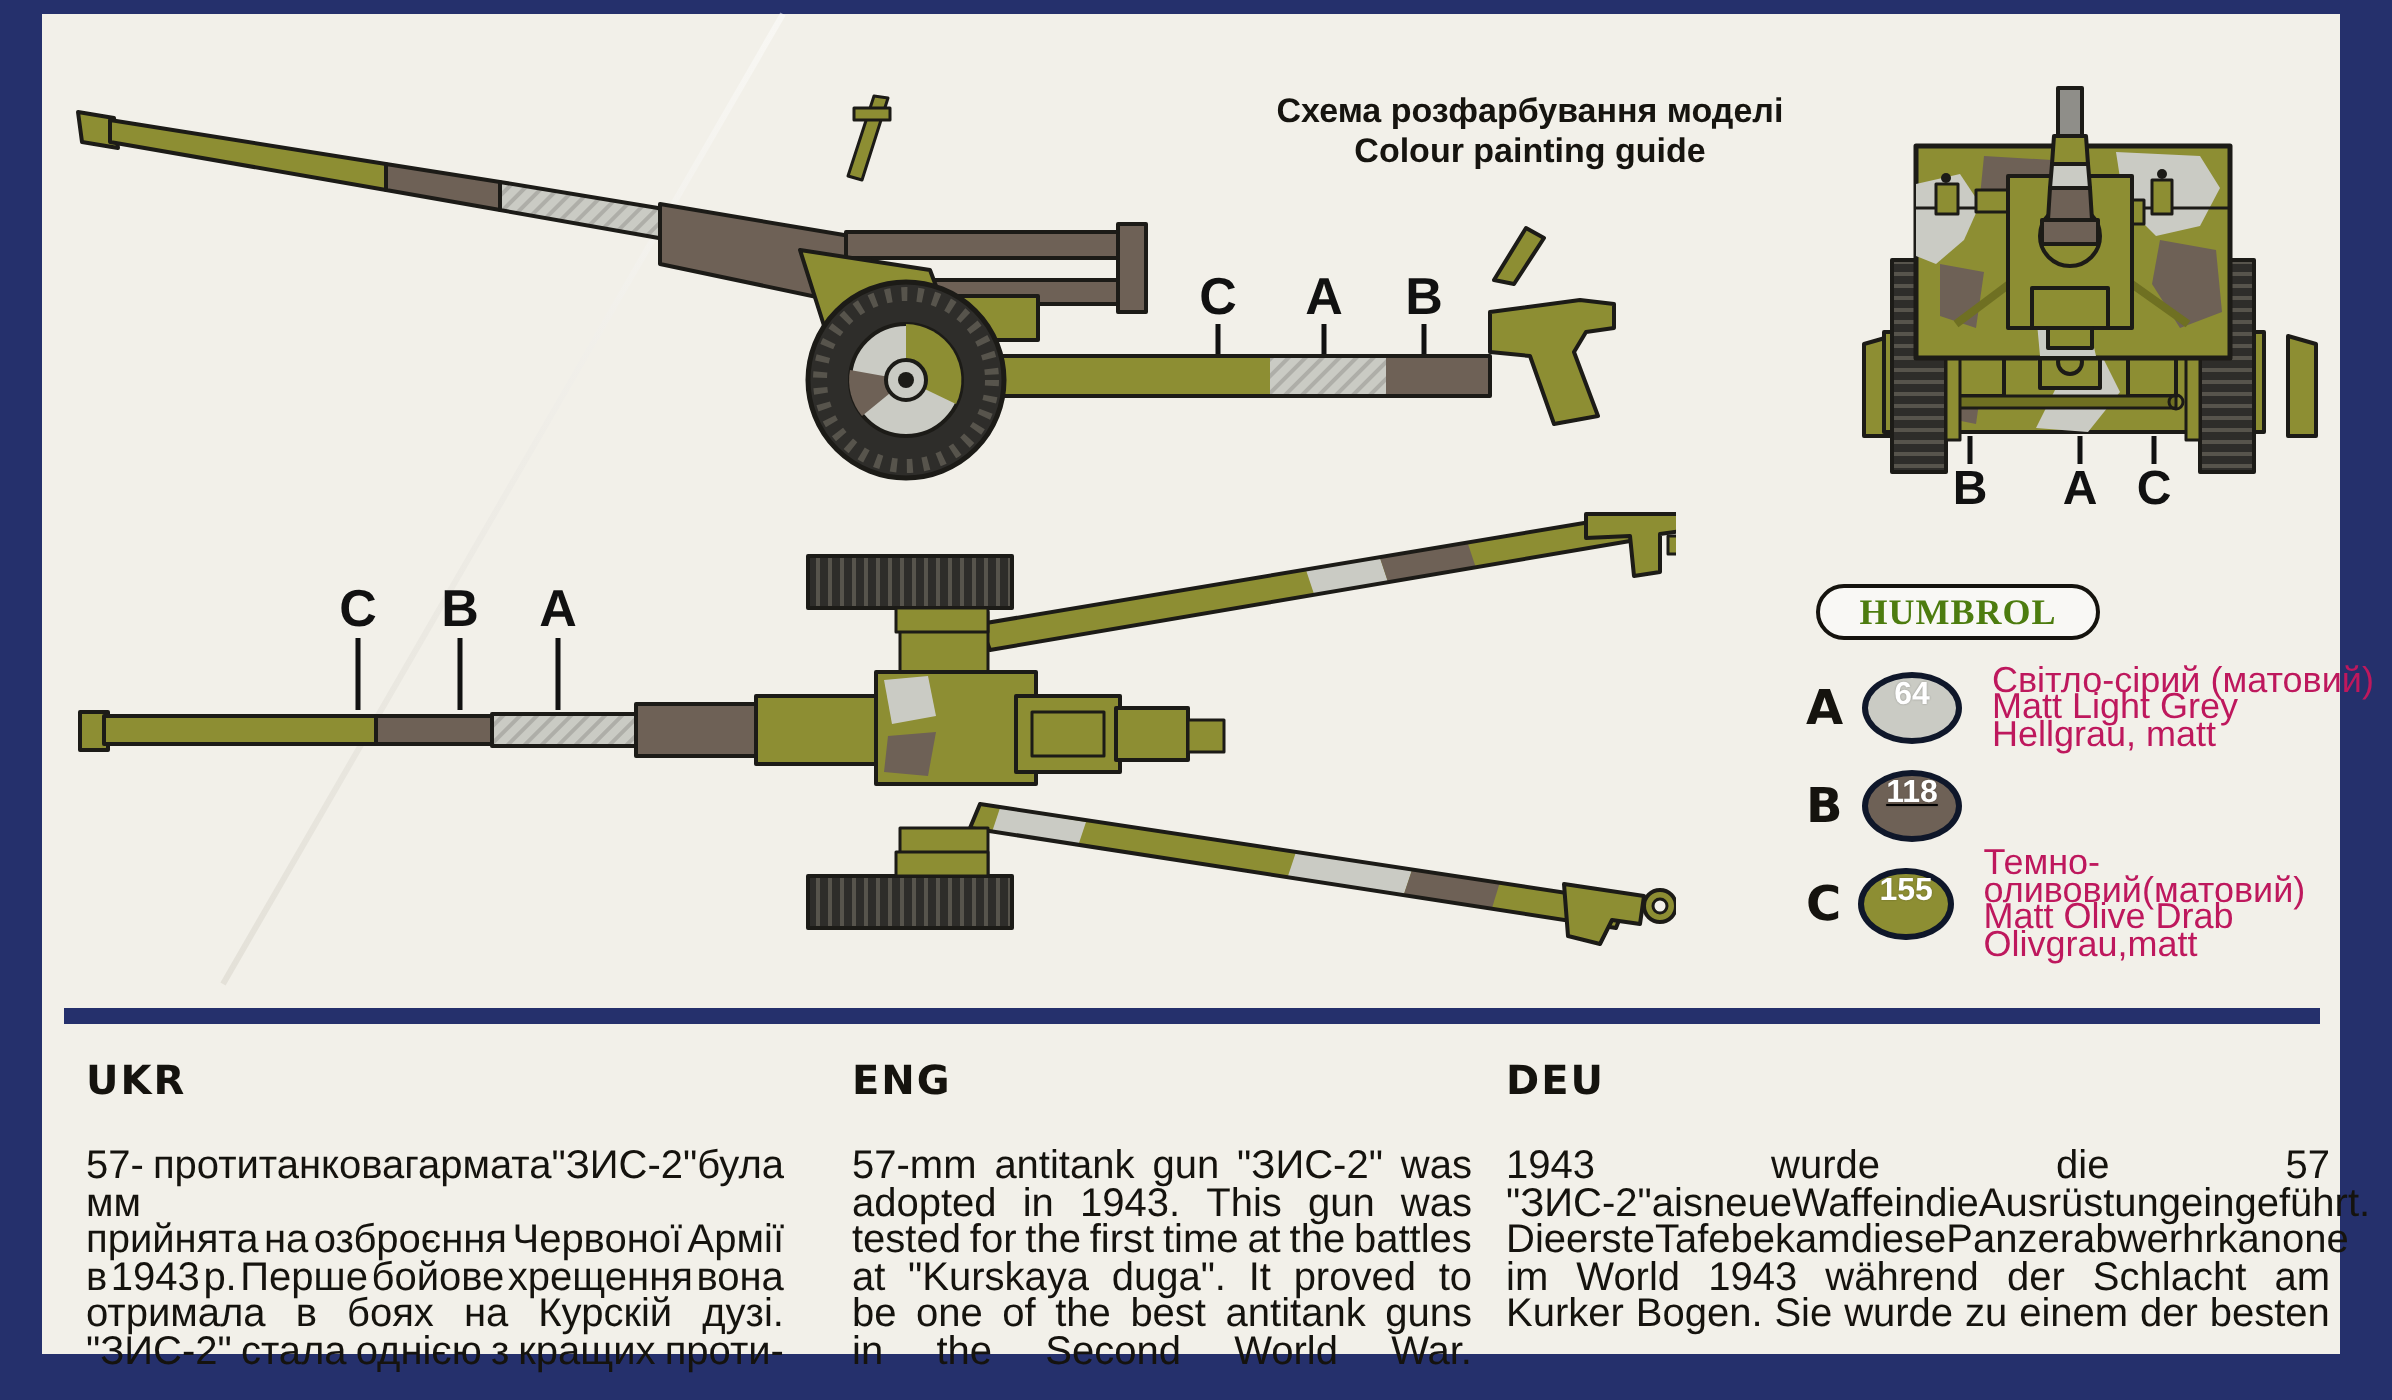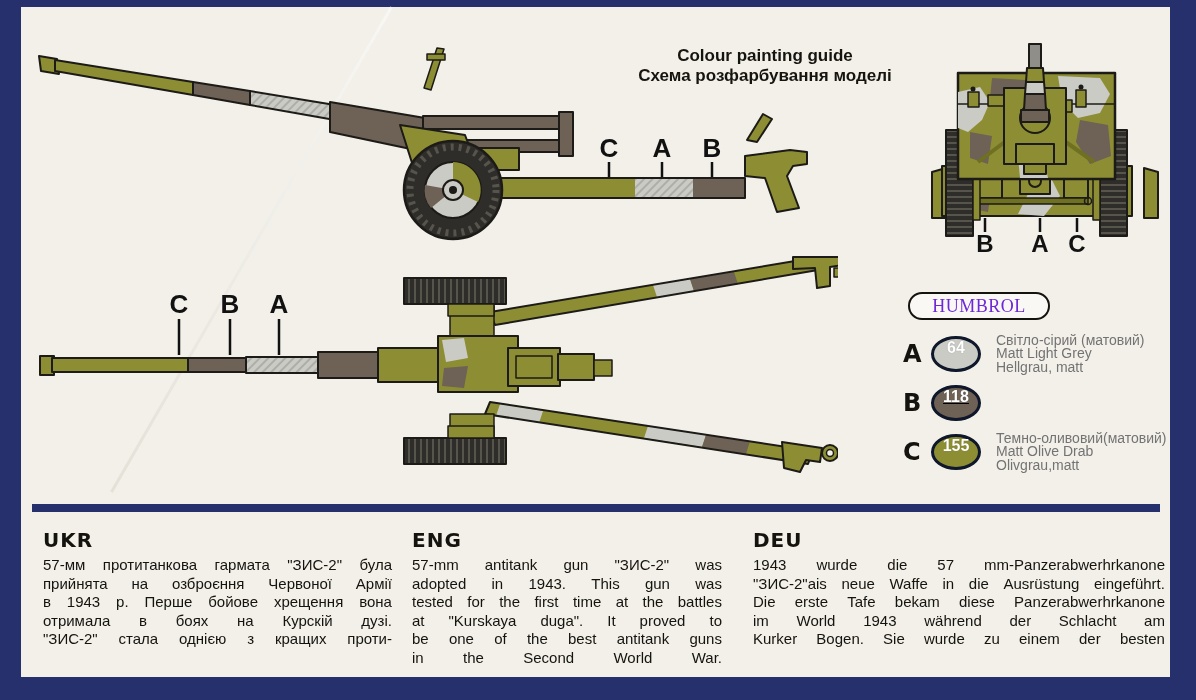--- a/index.html
+++ b/index.html
@@ -11,36 +11,36 @@
           transform:rotate(30deg);transform-origin:top center;opacity:.55;}
   .sv{position:absolute;}
   .sv-side{left:14px;top:33px;}
   .sv-top{left:17px;top:249px;}
   .sv-front{left:909px;top:33px;}
   .title{position:absolute;left:579px;top:39px;width:330px;text-align:center;
          font-weight:700;font-size:17px;line-height:20px;color:#16140f;}
   .humbrol{position:absolute;left:887px;top:285px;width:138px;height:24px;
            border:2px solid #15130e;border-radius:14px;background:rgba(255,255,255,.55);
            display:flex;align-items:center;justify-content:center;}
-  .humbrol span{font-family:"Liberation Serif","DejaVu Serif",serif;font-weight:400;
-           font-size:18px;letter-spacing:.5px;color:#6d28d9;}
+  .humbrol span{font-family:"Liberation Serif","DejaVu Serif",serif;font-weight:700;
+           font-size:18px;letter-spacing:.5px;color:#4d7c0f;}
   .paints{position:absolute;left:882px;top:327px;width:295px;}
   .paint-row{display:flex;align-items:center;height:40px;margin-bottom:9px;}
   .pletter{width:28px;font-family:"DejaVu Sans",sans-serif;font-weight:700;font-size:24px;color:#15130e;}
   .poval{width:50px;height:36px;border-radius:50%;border:3px solid #0f172a;box-sizing:border-box;
          display:flex;align-items:flex-start;justify-content:center;margin-right:15px;}
   .pcode{color:#fff;font-weight:700;font-size:16px;text-shadow:0 0 1px rgba(0,0,0,.3);}
   .bg-grey{background:var(--grey);} .bg-tan{background:var(--tan);text-decoration:underline;} .bg-olive{background:var(--olive);}
-  .pnames{font-size:14px;line-height:13.5px;color:#737373;}
+  .pnames{font-size:18px;line-height:13.5px;color:#be185d;}
   .bluebar{position:absolute;left:11px;top:497px;width:1128px;height:8px;background:var(--navy);}
   .desc{position:absolute;top:521px;color:#15130e;}
-  #col-ukr{left:22px;width:349px;} #col-eng{left:391px;width:310px;} #col-deu{left:732px;width:412px;}
+  #col-ukr{left:22px;width:349px;} #col-eng{left:405px;width:310px;} #col-deu{left:732px;width:412px;}
   .lang{font-family:"DejaVu Sans",sans-serif;font-weight:700;font-size:20px;
-        letter-spacing:1px;margin-bottom:4px;}
-  .lines{font-size:15px;line-height:18.6px;}
+        letter-spacing:1px;margin-bottom:22px;}
+  .lines{font-size:20px;line-height:18.6px;}
   .jline{display:flex;justify-content:space-between;}
   
   .f-olive{fill:var(--olive)} .f-tan{fill:var(--tan)} .f-grey{fill:var(--grey)}
   .f-gdark{fill:var(--grey-dark)} .f-odark{fill:var(--olive-dark)}
   .f-tire{fill:var(--tire)} .f-paper{fill:var(--paper)} .f-ink{fill:var(--ink)}
   .s2{stroke:var(--ink);stroke-width:2;stroke-linejoin:round}
   .s15{stroke:var(--ink);stroke-width:1.5;stroke-linejoin:round}
   .s25{stroke:var(--ink);stroke-width:2.5;stroke-linejoin:round}
   .nofill{fill:none}
   .vlabel{font:700 26px "Liberation Sans",sans-serif;fill:#111;text-anchor:middle}
@@ -114,22 +114,22 @@
         <text class="vlabel" x="574" y="117">C</text>
         <text class="vlabel" x="627" y="117">A</text>
         <text class="vlabel" x="677" y="117">B</text>
         <line class="tick" x1="574" y1="122" x2="574" y2="137"></line>
         <line class="tick" x1="627" y1="122" x2="627" y2="137"></line>
         <line class="tick" x1="677" y1="122" x2="677" y2="137"></line>
       </g>
     </svg>
 
     <div class="title">
+      <div>Схема розфарбування моделі</div>
       <div>Colour painting guide</div>
-      <div>Схема розфарбування моделі</div>
     </div>
 
     <svg class="sv sv-front" width="230" height="220" viewBox="0 0 230 220">
       <g>
         <polygon points="2,132 16,128 16,178 2,178" class="f-olive s2"></polygon>
         <polygon points="214,128 228,132 228,178 214,178" class="f-olive s2"></polygon>
       </g>
       <g>
         <rect x="12" y="126" width="190" height="50" class="f-olive s2"></rect>
         <polygon points="40,140 62,144 58,172 38,168" class="f-tan"></polygon>
@@ -384,21 +384,20 @@
         </div>
     </div>
     <div class="desc" id="col-deu">
       <div class="lang">DEU</div>
       <div class="lines">
           <div class="jline">
             <span>1943</span>
             <span>wurde</span>
             <span>die</span>
             <span>57</span>
-            <span>mm-Panzerabwerhrkanone</span>
           </div>
           <div class="jline">
             <span>"ЗИС-2"ais</span>
             <span>neue</span>
             <span>Waffe</span>
             <span>in</span>
             <span>die</span>
             <span>Ausrüstung</span>
             <span>eingeführt.</span>
           </div>

